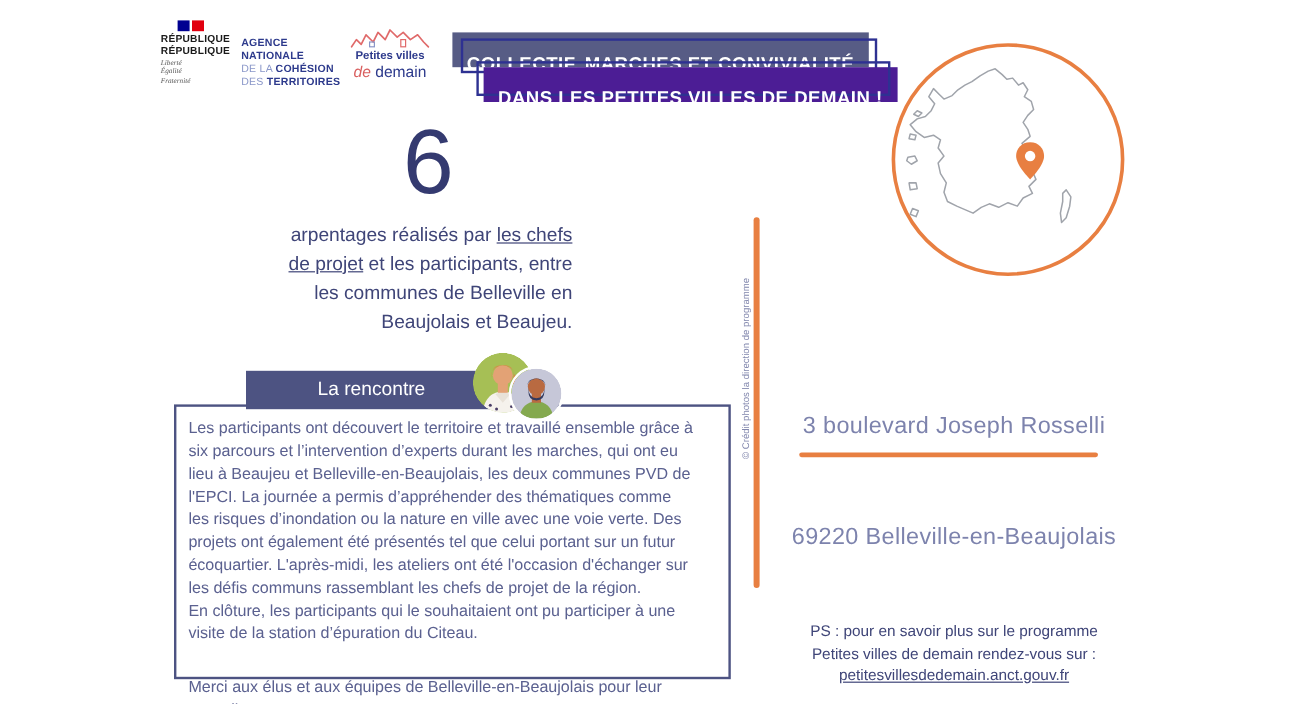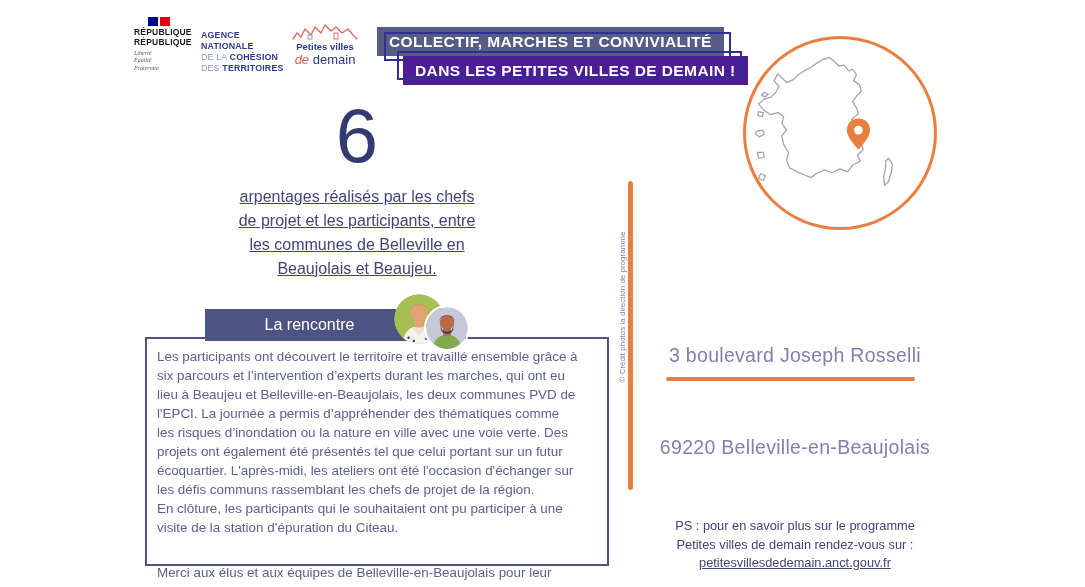--- a/index.html
+++ b/index.html
@@ -18,38 +18,38 @@
   .anct-logo { position:absolute; left:201px; top:30px; font-size:8.8px; font-weight:bold; color:#2d3a8c; line-height:1.25; letter-spacing:.2px; }
   .anct-logo .lt { color:#8a97c9; font-weight:normal; }
 
   .pvd-logo { position:absolute; left:287px; top:20px; width:76px; text-align:center; }
   .pvd-logo svg { display:block; margin:0 auto; }
   .pvd-title { font-size:9.5px; font-weight:bold; color:#2d3a8c; line-height:1.1; }
   .pvd-sub { font-size:13px; color:#2d3a8c; }
   .pvd-sub .de { color:#d95f5f; font-style:italic; }
 
   
-  .banner { position:absolute; height:29px; line-height:29px; padding:0 12px; color:#ffffff;
+  .banner { position:absolute; height:29px; line-height:29px; padding:12px 12px; color:#ffffff;
             font-weight:bold; font-size:15.5px; letter-spacing:.4px; white-space:nowrap; }
   .banner-top  { left:377px; top:27px; background:#575c85; z-index:1; }
   .banner-top .outline  { position:absolute; left:7px;  top:5px;  width:100%; height:100%; border:2px solid #2e3192; z-index:-1; }
   .banner-bottom { left:403px; top:56px; background:#4c1d95; z-index:2; }
   .banner-bottom .outline { position:absolute; left:-6px; top:-5px; width:100%; height:100%; border:2px solid #2e3192; z-index:3; pointer-events:none; }
   .banner .txt { position:relative; z-index:4; }
 
   
   .map-circle { position:absolute; left:743px; top:36px; width:194px; height:194px;
                 border:3px solid #e87f41; border-radius:50%; }
   .map-circle svg { position:absolute; left:-3px; top:-3px; }
 
   
   .stat-number { position:absolute; left:295px; top:92px; width:124px; text-align:center;
                  font-size:76px; color:#343a70; font-weight:normal; }
-  .stat-desc { position:absolute; left:237px; top:185px; width:240px; text-align:center;
-               font-size:16px; line-height:1.5; color:#3f4578;text-decoration:underline; }
+  .stat-desc { position:absolute; left:237px; top:185px; width:240px; text-align:right;
+               font-size:16px; line-height:1.5; color:#3f4578; }
   .stat-desc a { color:#3f4578; text-decoration:underline; cursor:pointer; }
 
   
   .rencontre-label { position:absolute; left:205px; top:309px; width:209px; height:32px;
                      background:#4d5382; color:#ffffff; font-size:16px; text-align:center;
                      line-height:32px; z-index:5; }
   .avatar { position:absolute; border-radius:50%; overflow:hidden; z-index:6; }
   .avatar-1 { left:394px; top:294px; width:50px; height:50px; }
   .avatar-2 { left:424px; top:305px; width:46px; height:46px; border:2px solid #ffffff; }
   .avatar svg { display:block; width:100%; height:100%; }

